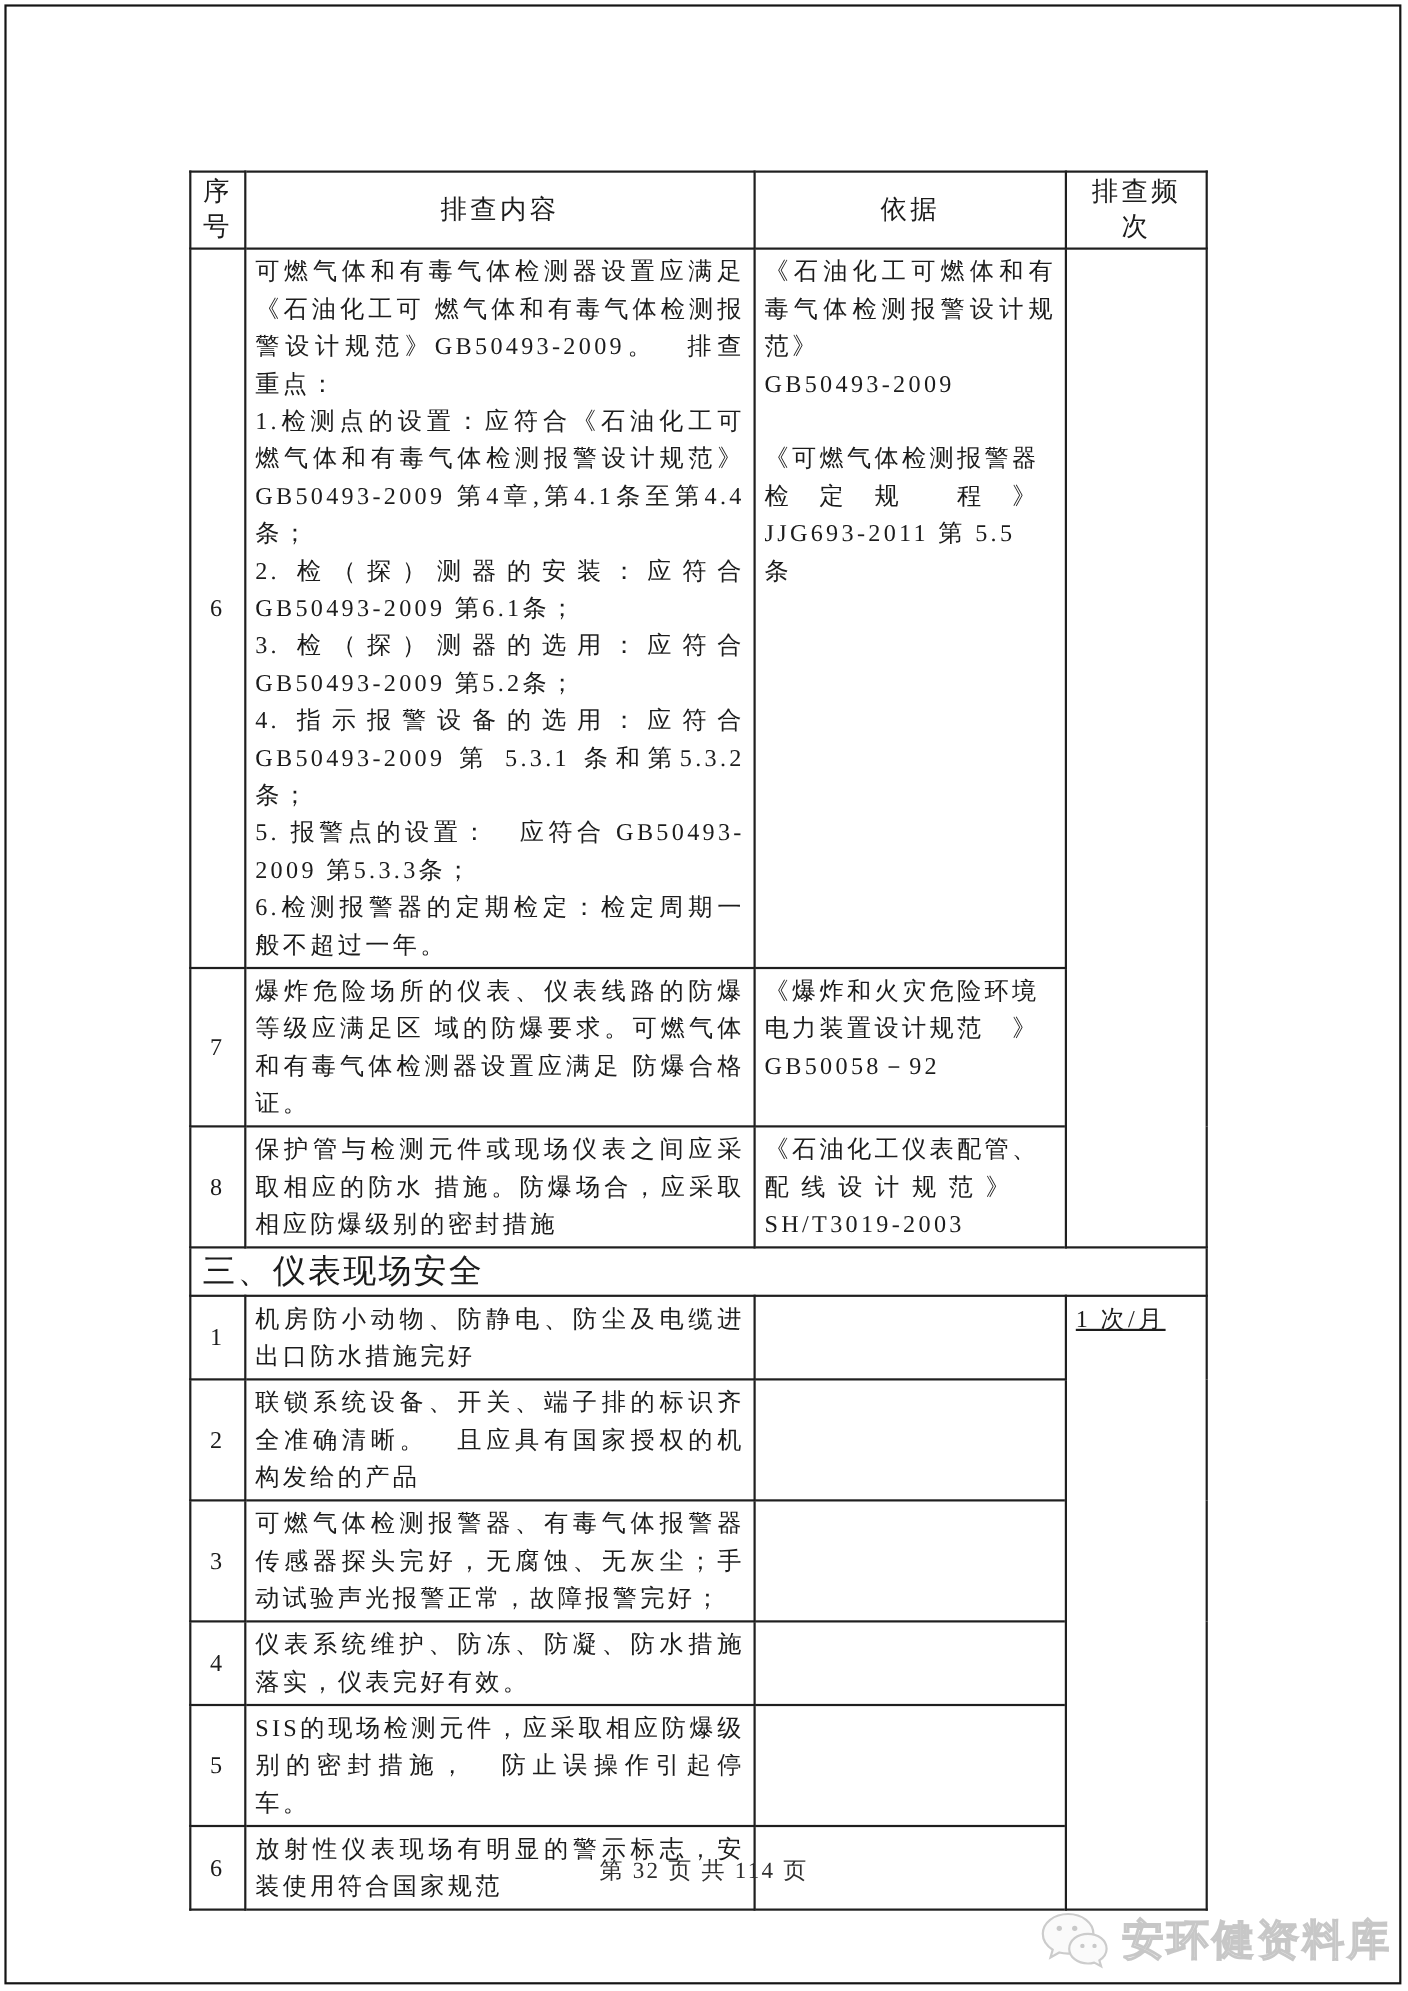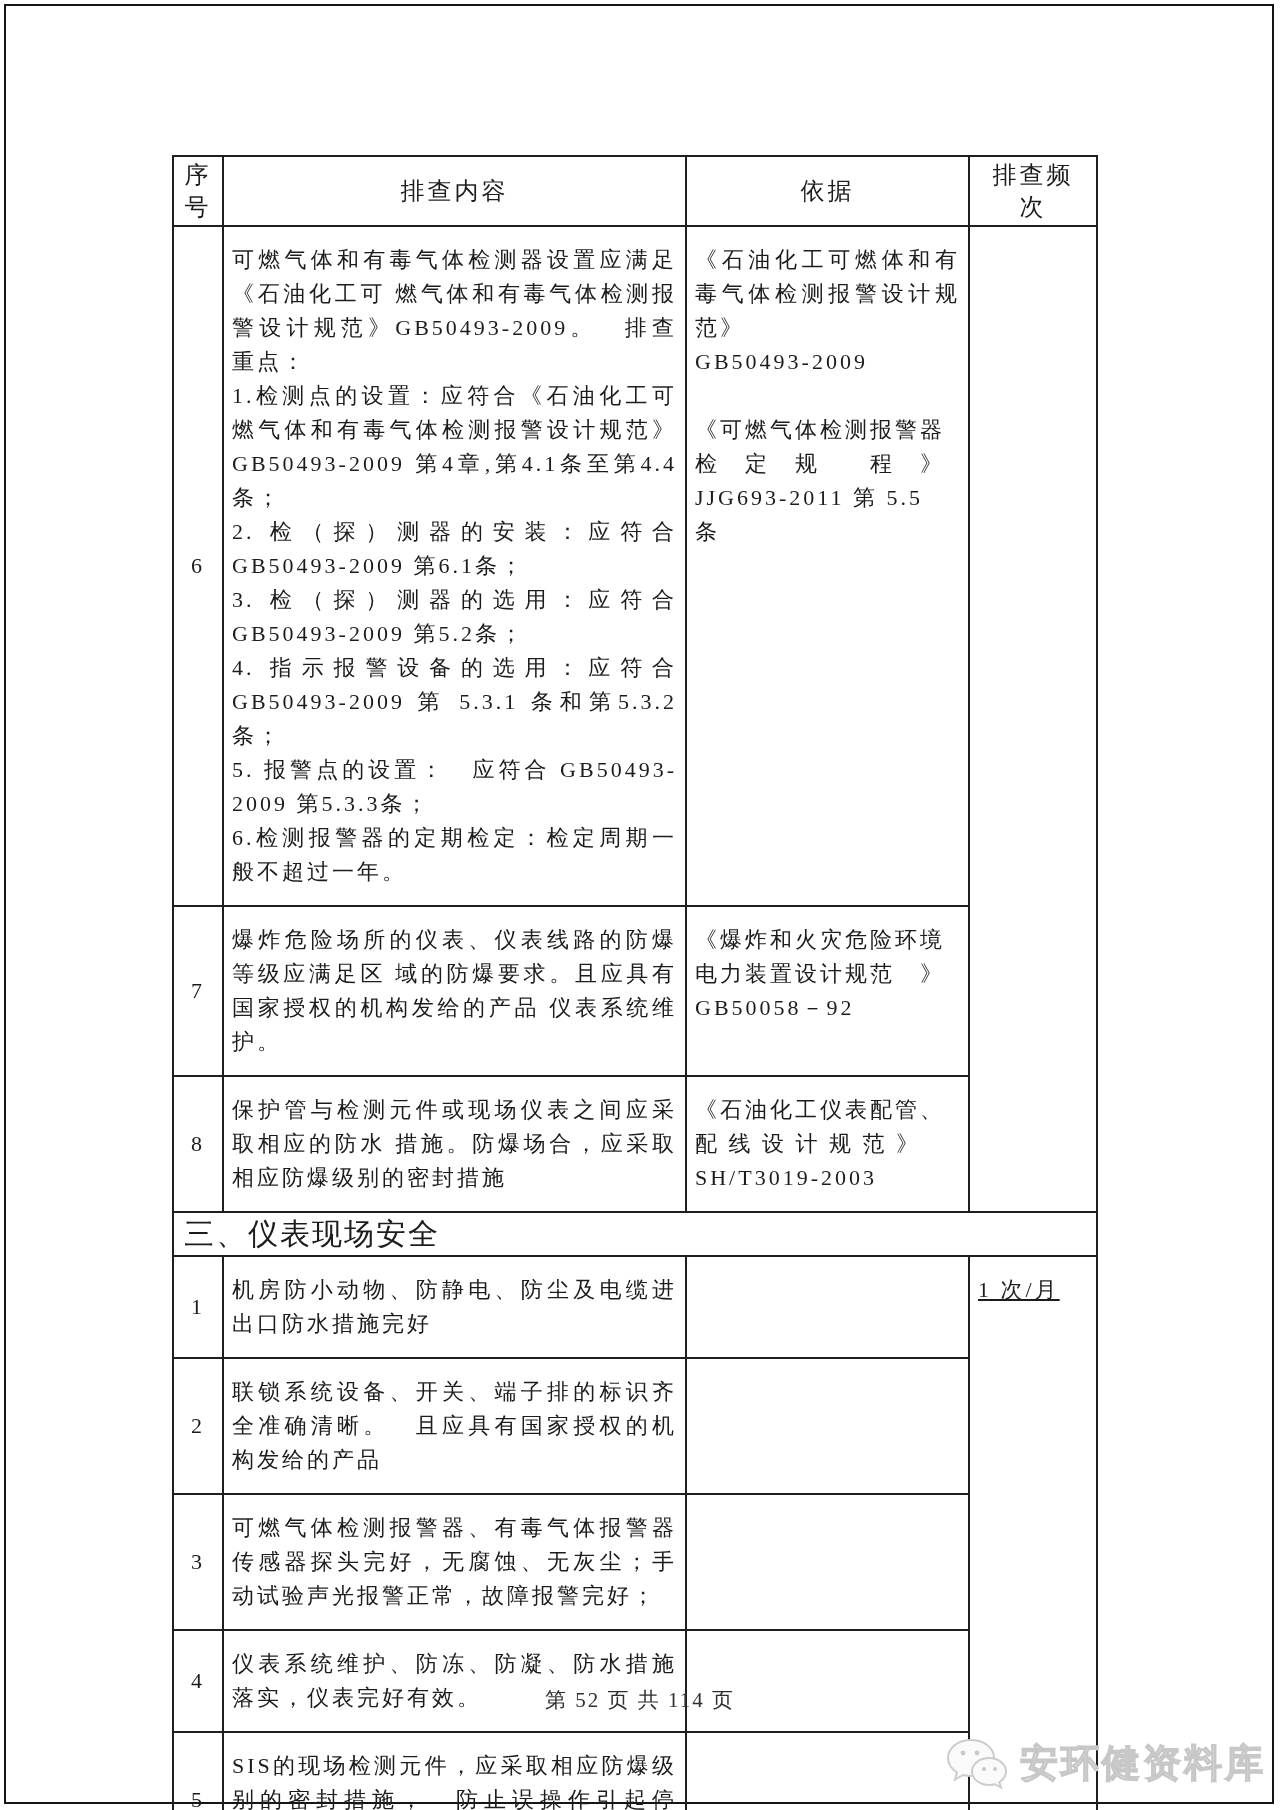--- a/index.html
+++ b/index.html
@@ -25,21 +25,21 @@
     width: 924px;
     border-collapse: collapse;
     table-layout: fixed;
   }
   .checklist th, .checklist td {
     border: 2px solid #1f1f1f;
     box-sizing: border-box;
     font-size: 22px;
     line-height: 34px;
     letter-spacing: 3px;
-    padding: 16px 8px;
+    padding: 3px 8px;
     vertical-align: top;
   }
   .checklist th {
     font-size: 24px;
     font-weight: normal;
     text-align: center;
     vertical-align: middle;
     white-space: pre-wrap;
     height: 70px;
     padding: 2px 4px;
@@ -124,21 +124,21 @@
 GB50493-2009
 
 《可燃气体检测报警器
 检　定　规　　程　》
 JJG693-2011 第 5.5
 条</td>
       <td class="freq" rowspan="3"></td>
     </tr>
     <tr>
       <td class="num">7</td>
-      <td class="content">爆炸危险场所的仪表、仪表线路的防爆等级应满足区 域的防爆要求。且应具有国家授权的机构发给的产品 仪表系统维护。</td>
+      <td class="content">爆炸危险场所的仪表、仪表线路的防爆等级应满足区 域的防爆要求。可燃气体和有毒气体检测器设置应满足 防爆合格证。</td>
       <td class="basis">《爆炸和火灾危险环境
 电力装置设计规范　》
 GB50058－92</td>
     </tr>
     <tr>
       <td class="num">8</td>
       <td class="content">保护管与检测元件或现场仪表之间应采取相应的防水 措施。防爆场合，应采取相应防爆级别的密封措施</td>
       <td class="basis">《石油化工仪表配管、
 配 线 设 计 规 范 》
 SH/T3019-2003</td>
@@ -173,21 +173,21 @@
       <td class="basis"></td>
     </tr>
     <tr>
       <td class="num">6</td>
       <td class="content">放射性仪表现场有明显的警示标志，安装使用符合国家规范</td>
       <td class="basis"></td>
     </tr>
   </tbody>
 </table>
 
-<div class="footer">第 52 页 共 114 页</div>
+<div class="footer">第 32 页 共 114 页</div>
 
 <div class="watermark">
   <svg width="66" height="54" viewBox="0 0 66 54" aria-hidden="true">
     <g fill="#fafafa" stroke="#cccccc" stroke-width="2">
       <path d="M27 4 C14 4 4 12 4 22 c0 6 3.5 11 9 14.5 l-2 7 8-4.5 c2.5 0.7 5.2 1 8 1 13 0 23-8 23-18 S40 4 27 4 Z"></path>
       <path d="M48 22 c-9.5 0-17 6-17 13.5 0 7.4 7.5 13.5 17 13.5 2 0 4-0.3 5.8-0.8 l6.2 3.3 -1.6-5.4 c4-2.6 6.6-6.3 6.6-10.6 C65 28 57.5 22 48 22 Z" transform="translate(-3,0)"></path>
     </g>
     <g fill="#c9c9c9">
       <circle cx="19" cy="17" r="2.4"></circle>
       <circle cx="33" cy="17" r="2.4"></circle>

